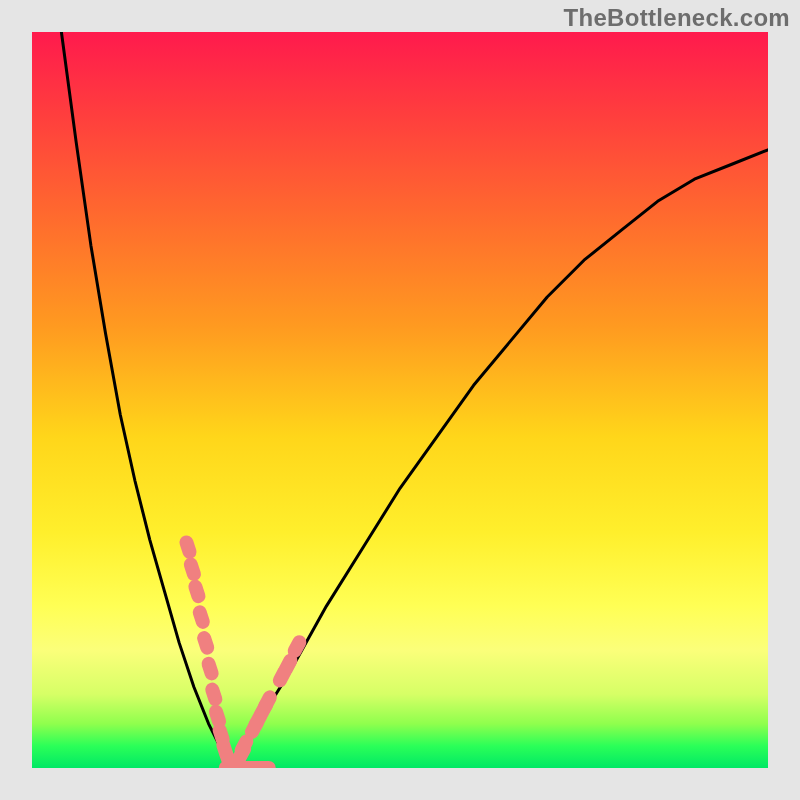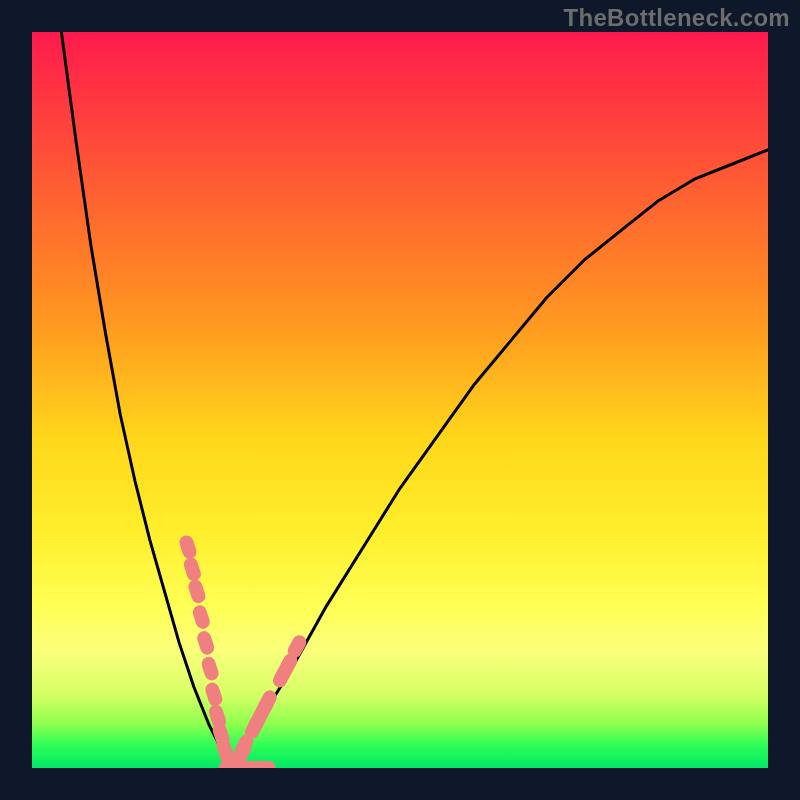--- a/index.html
+++ b/index.html
@@ -8,21 +8,21 @@
     width: 800px;
     height: 800px;
     overflow: hidden;
     background: #000;
     font-family: Arial, Helvetica, sans-serif;
   }
   .stage {
     position: relative;
     width: 800px;
     height: 800px;
-    background: #0f172a;
+    background: #e5e5e5;
   }
   .plot-area {
     position: absolute;
     left: 32px;
     top: 32px;
     width: 736px;
     height: 736px;
     background: linear-gradient(
       to bottom,
       #ff1a4d 0%,

